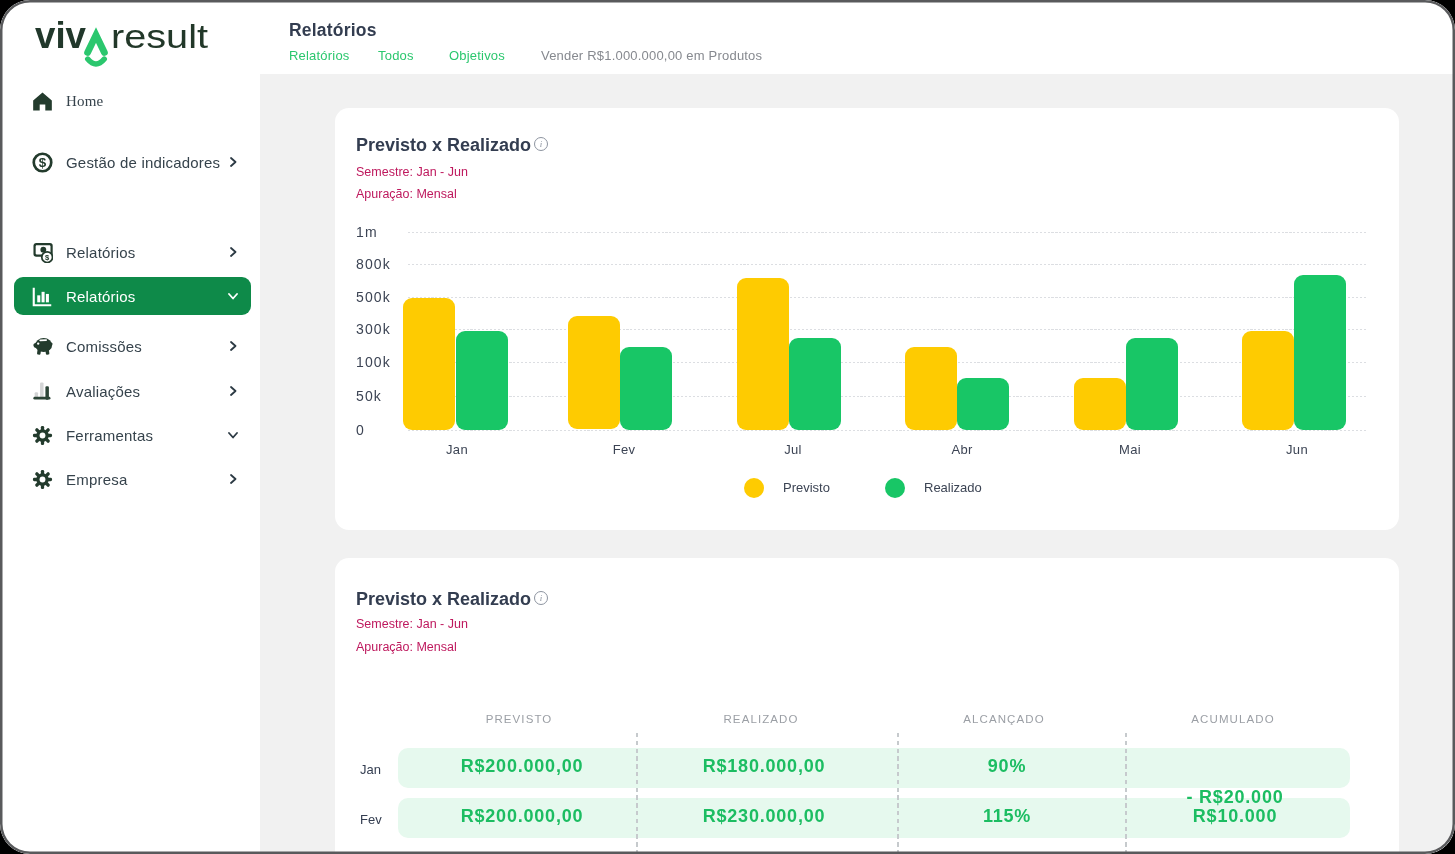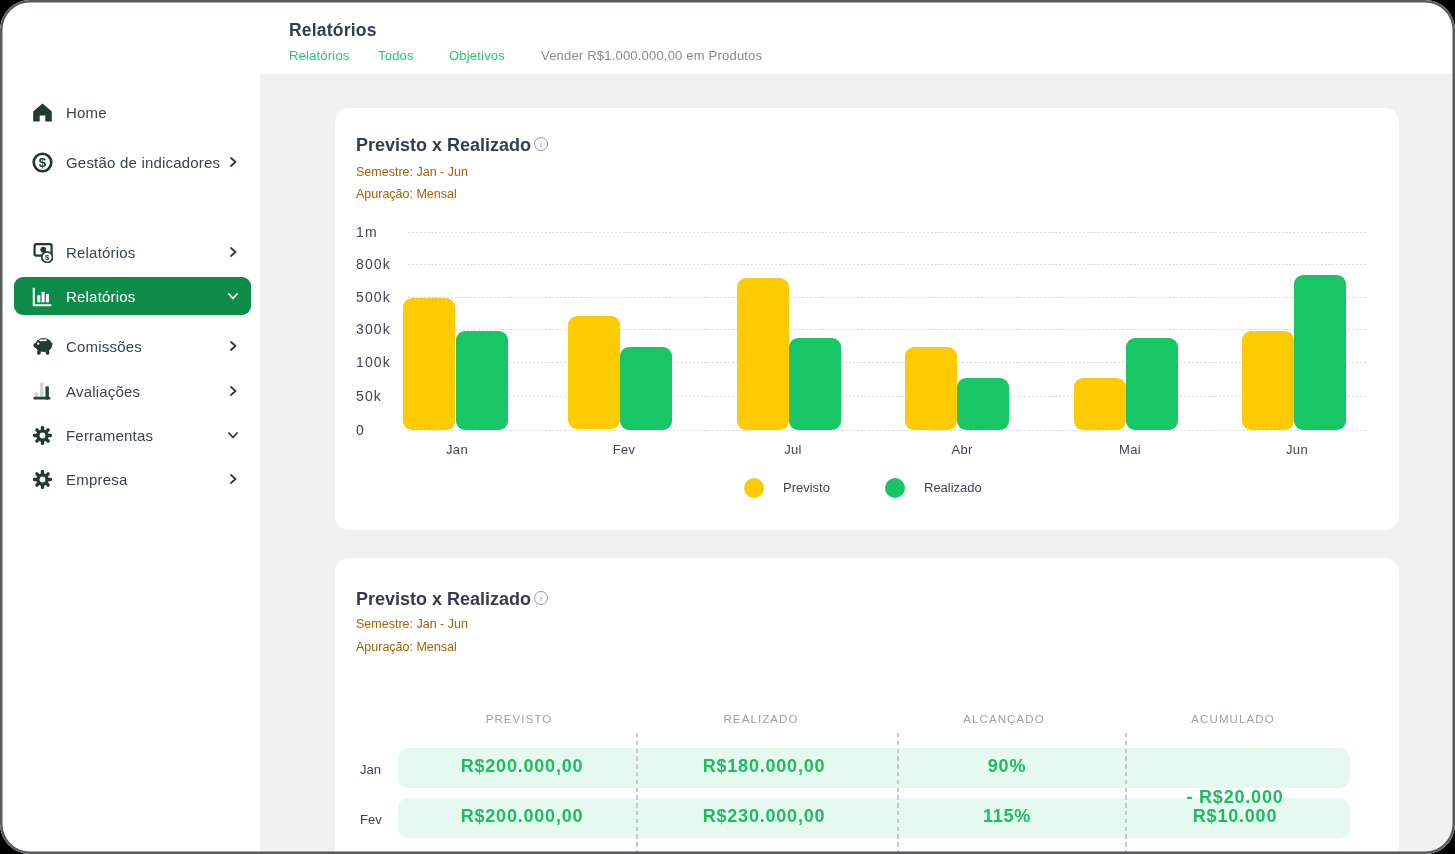--- a/index.html
+++ b/index.html
@@ -19,21 +19,21 @@
   
   .htitle { position:absolute; left:287px; top:18px; font-size:17.5px; font-weight:bold; color:#333d50; letter-spacing:0.2px; }
   .tab { position:absolute; top:46px; font-size:13px; color:#2bc76e; letter-spacing:0.2px; }
   .tab.grey { color:#86898f; }
   
   .content { position:absolute; left:258px; top:72px; width:1193px; height:778px; background:#f1f1f1; }
   .card { position:absolute; background:#fff; border-radius:14px; }
   .card1 { left:333px; top:106px; width:1064px; height:422px; }
   .card2 { left:333px; top:556px; width:1064px; height:420px; }
   .ctitle { position:absolute; left:21px; font-size:18px; font-weight:bold; color:#333d50; letter-spacing:0px; }
-  .csub { position:absolute; left:21px; font-size:12.5px; color:#a16207; }
+  .csub { position:absolute; left:21px; font-size:12.5px; color:#be185d; }
   .info { position:absolute; width:14px; height:14px; border:1.3px solid #8d94a0; border-radius:50%;
           color:#8d94a0; font-size:9px; font-style:italic; text-align:center; line-height:12px; font-family:"Liberation Serif",serif; }
   
   .ylab { position:absolute; left:21px; font-size:14px; color:#3c4454; transform:translateY(-50%); letter-spacing:1.1px; }
   .grid { position:absolute; left:73px; width:959px; height:1.4px;
           background:repeating-linear-gradient(90deg, #dcdee2 0 2.1px, transparent 2.1px 3.9px); }
   .bar { position:absolute; width:52px; border-radius:9px; }
   .bar.y { background:#fecb01; }
   .bar.g { background:#18c666; }
   .xlab { position:absolute; top:334px; font-size:13px; color:#3c4454; transform:translateX(-50%); letter-spacing:0.3px; }
@@ -45,22 +45,32 @@
            background:repeating-linear-gradient(180deg, #c6cacd 0 4.4px, transparent 4.4px 7.8px); }
   .pill { position:absolute; left:63px; width:952px; height:40px; background:#e6f9ee; border-radius:10px; }
   .rowlab { position:absolute; left:25px; font-size:13px; color:#333d50; }
   .val { position:absolute; font-size:18px; font-weight:bold; color:#1cbd62; transform:translate(-50%,-50%); white-space:nowrap; letter-spacing:0.8px; }
 </style>
 </head>
 <body>
 <div class="window">
 <div class="inner">
 
-
-  <div class="menu-item" style="top:91px;">
+  <div class="logo">
+    <svg width="200" height="60" viewBox="0 0 200 60">
+      <text x="0" y="32" font-family="Liberation Sans" font-size="37" font-weight="bold" fill="#21382b" textLength="51" lengthAdjust="spacingAndGlyphs">viv</text>
+      <g stroke="#2bc76e" fill="none" stroke-linecap="round">
+        <path d="M52.6 36.5 L61 19 L69.4 36.5" stroke-width="6.8"></path>
+        <path d="M52.7 43 Q61 53 69.3 43" stroke-width="5.4"></path>
+      </g>
+      <text x="76" y="32" font-family="Liberation Sans" font-size="33" fill="#223829" textLength="97" lengthAdjust="spacingAndGlyphs">result</text>
+    </svg>
+  </div>
+
+  <div class="menu-item" style="top:80px;font-family:Liberation Serif, serif;">
     <svg class="ic" viewBox="0 0 18 18">
           <path fill="#233b2d" d="M9 1.2 L17 8.2 L17 16.8 L11.4 16.8 L11.4 11.5 L6.6 11.5 L6.6 16.8 L1 16.8 L1 8.2 Z"></path>
         </svg>
     <span class="lbl">Home</span>
   </div>
   <div class="menu-item" style="top:141px;">
     <svg class="ic" viewBox="0 0 18 18">
       <circle cx="9" cy="9" r="7.5" fill="none" stroke="#233b2d" stroke-width="2.3"></circle>
       <text x="9" y="12.8" text-anchor="middle" font-size="11.5" font-weight="bold" fill="#233b2d" font-family="Liberation Sans">$</text>
     </svg>

